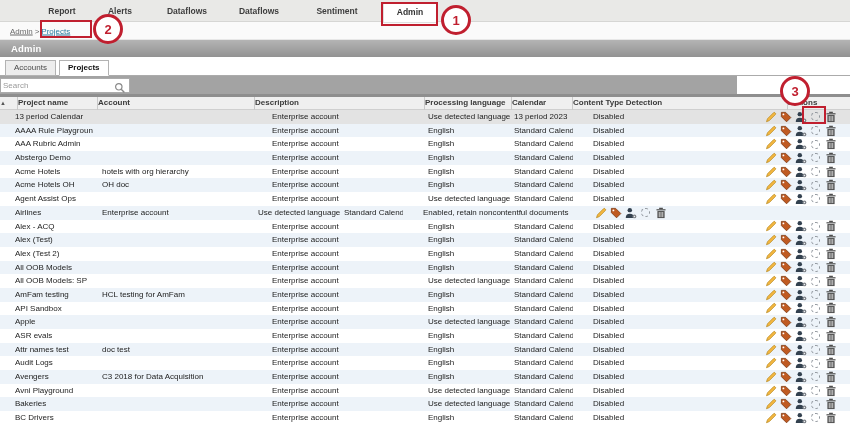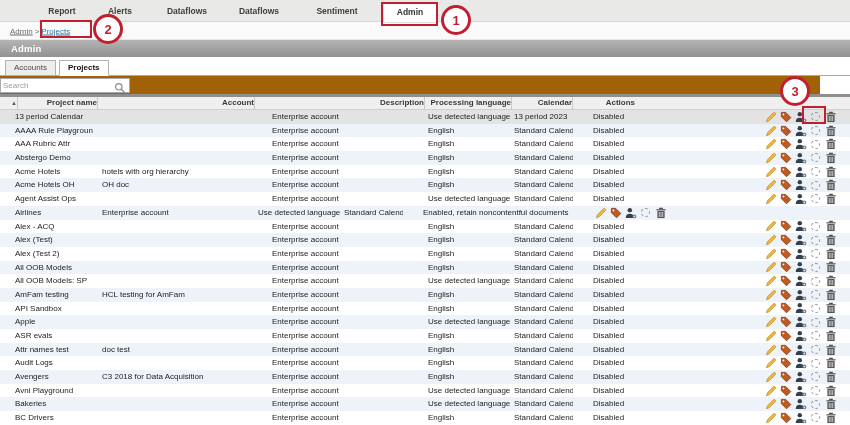--- a/index.html
+++ b/index.html
@@ -33,35 +33,35 @@
 
   
   .subtabs { position:absolute; left:0; top:57px; width:850px; height:19px; background:#fff;
              border-bottom:1px solid #ababab; }
   .subtab { position:absolute; bottom:-1px; height:16px; line-height:14px; font-size:8px;
             padding:0 8px; border:1px solid #b3b3b3; background:#ededed; color:#4a4a4a; cursor:pointer; }
   .subtab.t1 { left:5px; }
   .subtab.t2 { left:59px; background:#fff; border-bottom:1px solid #fff; font-weight:700; color:#111; }
 
   
-  .searchrow { position:absolute; left:0; top:76px; width:820px; height:18px; background:#a16207;padding-left:36px; }
+  .searchrow { position:absolute; left:0; top:76px; width:737px; height:18px; background:#a3a3a3;padding-left:36px; }
   .searchbox { position:absolute; left:0; top:2px; width:130px; height:15px; background:#fff;
                border:1px solid #ababab; }
   .searchbox input { position:absolute; left:2px; top:0; width:108px; height:13px; border:none;
                      outline:none; font-size:8px; color:#444; font-family:"Liberation Sans",sans-serif; }
   .searchbox input::placeholder { color:#9a9a9a; }
   .mag { position:absolute; right:3px; top:1px; }
 
   .strip { position:absolute; left:0; top:94px; width:850px; height:3px; background:#8e8e8e; }
 
   
   .thead { position:absolute; left:0; top:97px; width:850px; height:13px; display:flex;
            background:#efefef; border-bottom:1px solid #cfcfcf; }
   .th { height:17px; line-height:12px; font-size:8px; font-weight:700; color:#3a3a3a;
-        text-align:right; border-right:1px solid #c9c9c9; overflow:hidden; white-space:nowrap; cursor:pointer; }
+        text-align:left; border-right:1px solid #c9c9c9; overflow:hidden; white-space:nowrap; cursor:pointer; }
   .th:last-child { border-right:none; }
   .h0{width:18px;} .h1{width:80px;} .h2{width:170px;} .h3{width:157px;} .h4{width:87px;}
   .h5{width:61px;} .h6{width:215px;} .h7{width:62px;}
   .sortarrow { display:inline-block; font-size:6px; color:#555; line-height:12px; }
 
   .tbody { position:absolute; left:0; top:110px; width:850px; height:315px; }
   .trow { display:flex; height:13.69px; background:#fff; }
   .trow:nth-child(even) { background:#edf3f9; }
   .trow.sel { background:#e3e3e3; }
   .cell { height:13.69px; line-height:13.5px; font-size:8px; color:#1c1c1c;
@@ -130,20 +130,21 @@
 
   <div class="strip"></div>
 
   <div class="thead">
     <div class="th h0"><span class="sortarrow">▲</span></div>
     <div class="th h1">Project name</div>
     <div class="th h3">Account</div>
     <div class="th h2">Description</div>
     <div class="th h4">Processing language</div>
     <div class="th h5">Calendar</div>
+    <div class="th h6">Content Type Detection</div>
     <div class="th h7">Actions</div>
   </div>
 
   <div class="tbody" id="tbody">
       <div class="trow sel">
         <div class="cell c-name">13 period Calendar</div>
         <div class="cell c-desc"></div>
         <div class="cell c-acct">Enterprise account</div>
         <div class="cell c-lang">Use detected language</div>
         <div class="cell c-cal">13 period 2023</div>
@@ -219,21 +220,21 @@
               <rect x="1.6" y="2.4" width="9.8" height="1.3" fill="#4d4d4d"></rect>
               <path d="M2.6 4.4 h7.8 v7.6 h-7.8 z" fill="#4d4d4d"></path>
               <line x1="4.6" y1="5.4" x2="4.6" y2="11" stroke="#fff" stroke-width="0.8"></line>
               <line x1="6.5" y1="5.4" x2="6.5" y2="11" stroke="#fff" stroke-width="0.8"></line>
               <line x1="8.4" y1="5.4" x2="8.4" y2="11" stroke="#fff" stroke-width="0.8"></line>
             </svg>
           </span>
         </div>
       </div>
       <div class="trow">
-        <div class="cell c-name">AAA Rubric Attr</div>
+        <div class="cell c-name">AAA Rubric Admin</div>
         <div class="cell c-desc"></div>
         <div class="cell c-acct">Enterprise account</div>
         <div class="cell c-lang">English</div>
         <div class="cell c-cal">Standard Calendar</div>
         <div class="cell c-ct">Disabled</div>
         <div class="cell c-act">
           <span class="aicon">
             <svg width="12" height="12" viewBox="0 0 13 13">
               <path d="M1.6 11.6 L2.7 8.4 L9.2 1.9 a1.1 1.1 0 0 1 1.6 0 l0.4 0.4 a1.1 1.1 0 0 1 0 1.6 L4.7 10.4 Z" fill="#f3b63f" stroke="#b98a22" stroke-width="0.8"></path>
             </svg>

